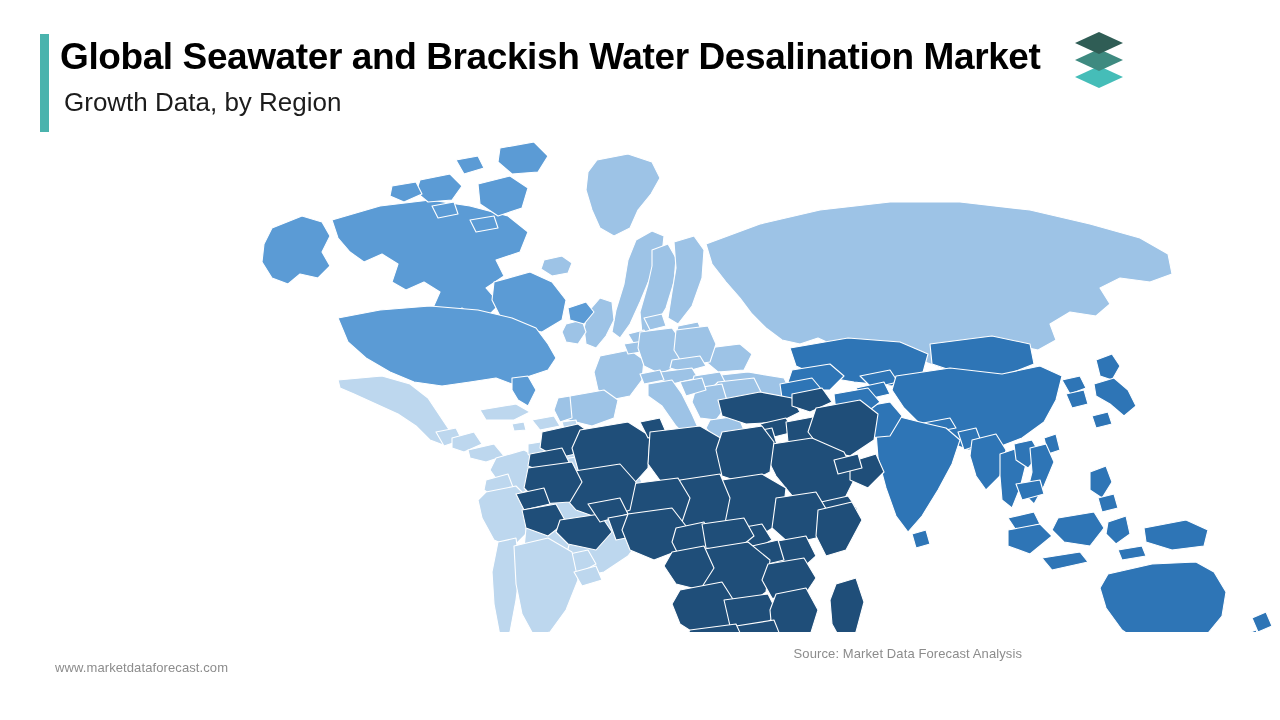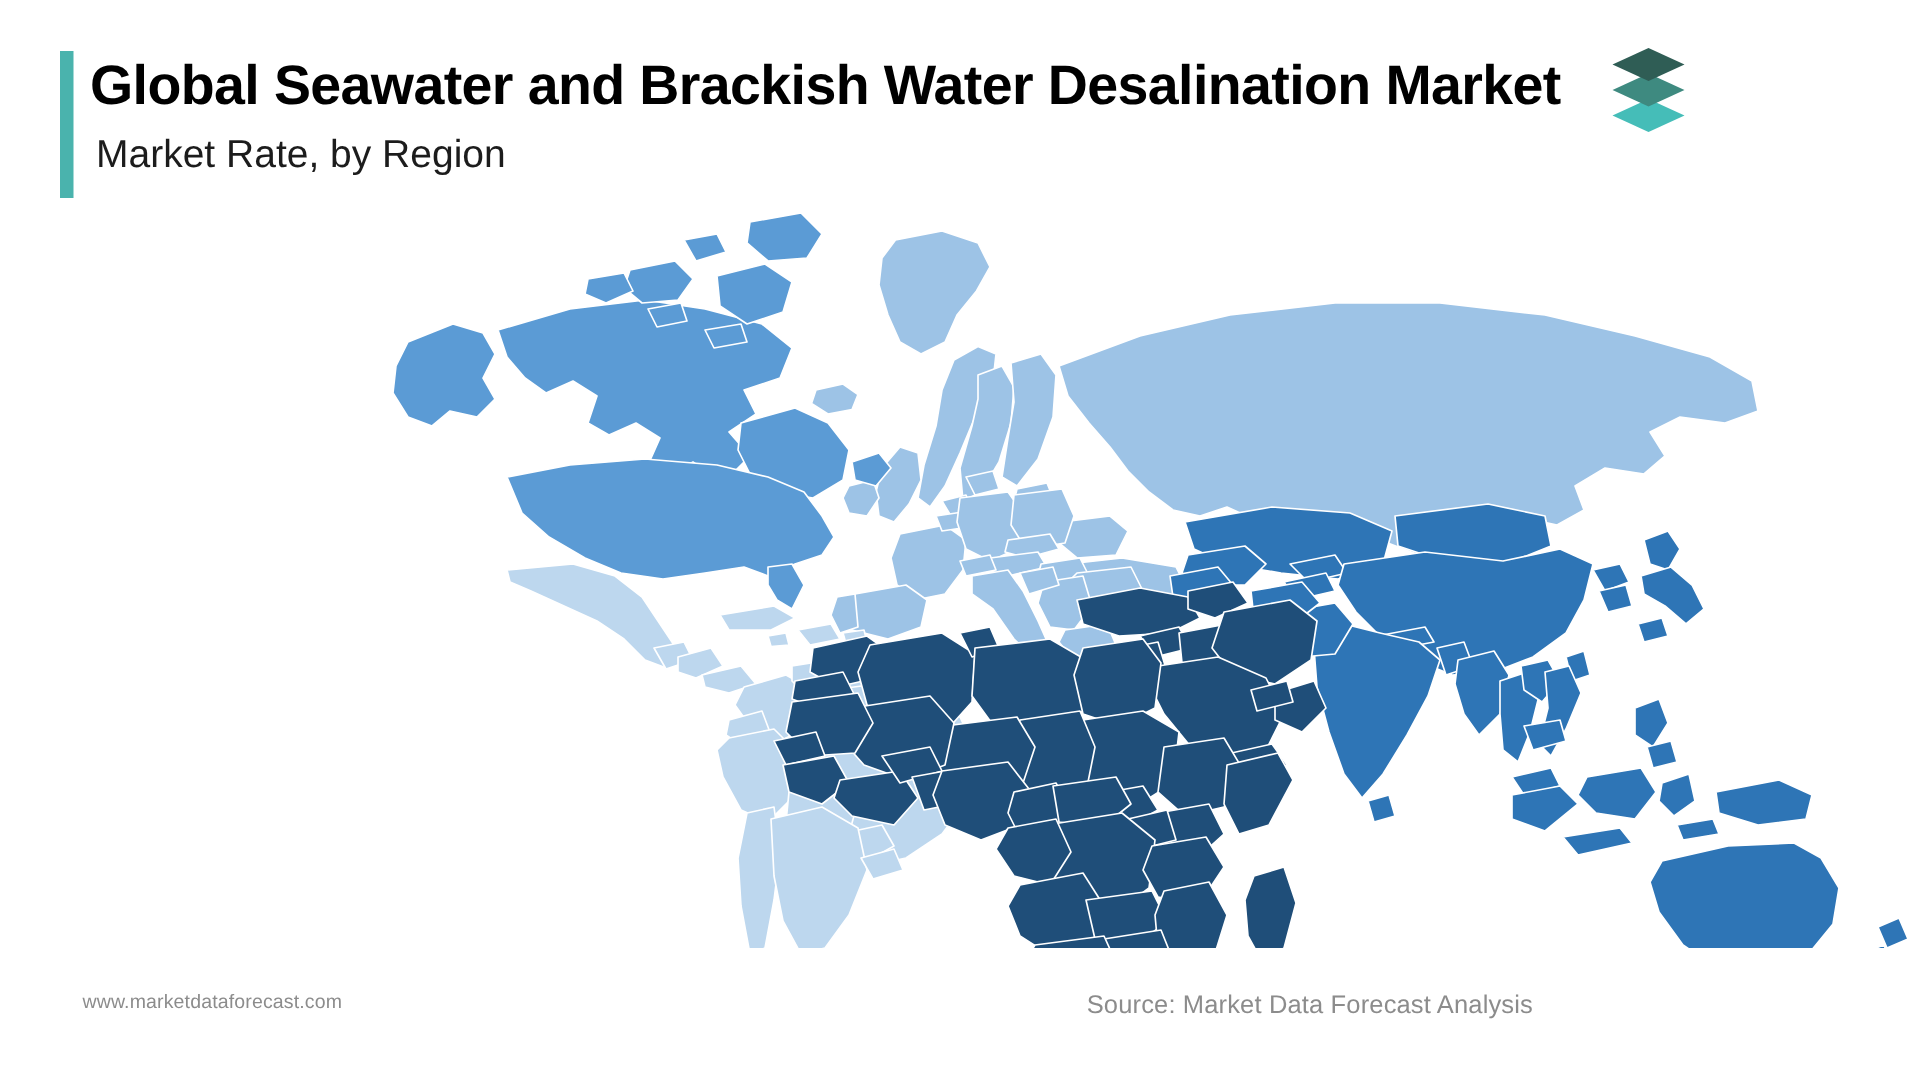--- a/index.html
+++ b/index.html
@@ -99,34 +99,34 @@
     position: absolute;
     left: 55px;
     top: 14px;
     font-size: 13px;
     color: #8c8c8c;
     letter-spacing: 0.1px;
   }
   .footer-right {
     position: absolute;
     right: 58px;
-    top: 14px;
-    font-size: 17px;
+    top: 0;
+    font-size: 13px;
     color: #8c8c8c;
     letter-spacing: 0.1px;
   }
 </style>
 </head>
 <body>
 
 <div class="header">
   <div class="accent-bar" style="background: rgb(74, 179, 173);"></div>
   <div class="title-block">
     <h1 class="title">Global Seawater and Brackish Water Desalination Market</h1>
-    <div class="subtitle">Market Rate, by Region</div>
+    <div class="subtitle">Growth Data, by Region</div>
   </div>
 
   <div class="logo">
     <svg viewBox="0 0 74 74" width="74" height="74" aria-hidden="true">
 
       <polygon points="37,42 61,53 37,64 13,53" fill="#45bdb8"></polygon>
 
       <polygon points="37,25 61,36 37,47 13,36" fill="#3e8a80"></polygon>
 
       <polygon points="37,8 61,19 37,30 13,19" fill="#2f5d55"></polygon>

